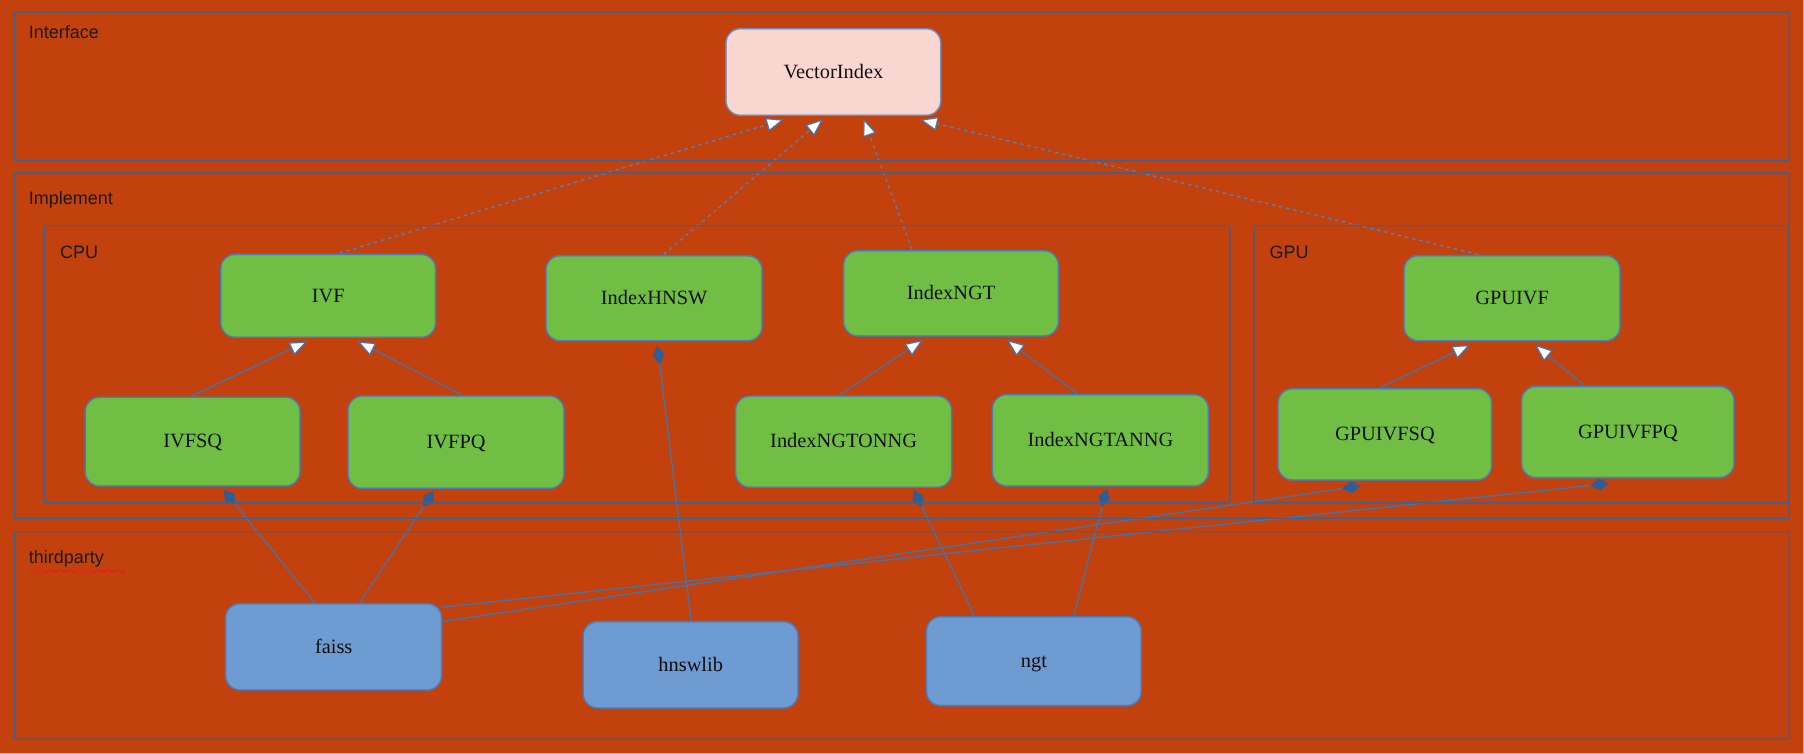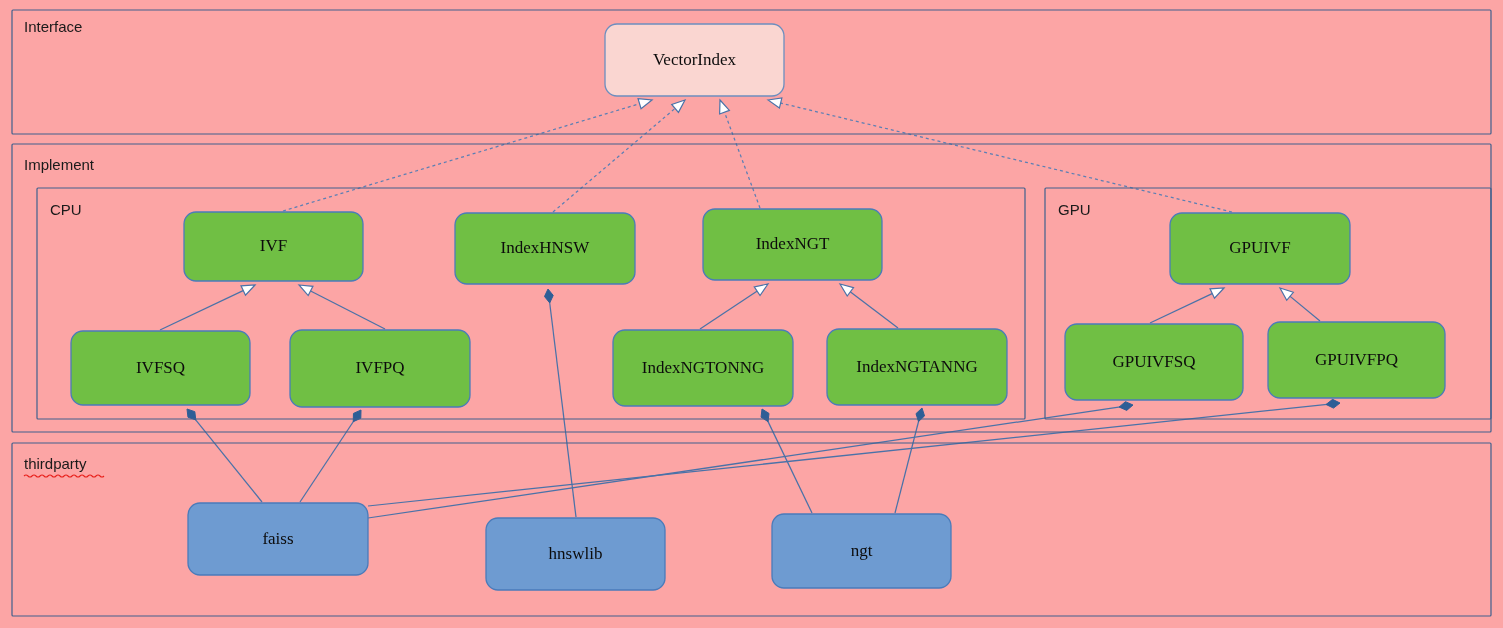--- a/index.html
+++ b/index.html
@@ -4,21 +4,21 @@
 <style>
   html, body {
     margin: 0;
     padding: 0;
     background: #ffffff;
   }
   #canvas {
     position: relative;
     width: 1503px;
     height: 628px;
-    background: #fca5a5;
+    background: #c2410c;
     overflow: hidden;
     font-family: "Liberation Sans", sans-serif;
   }
   svg.layer {
     position: absolute;
     top: 0; left: 0;
     width: 1503px;
     height: 628px;
   }
   svg.layer.edges { z-index: 1; }

